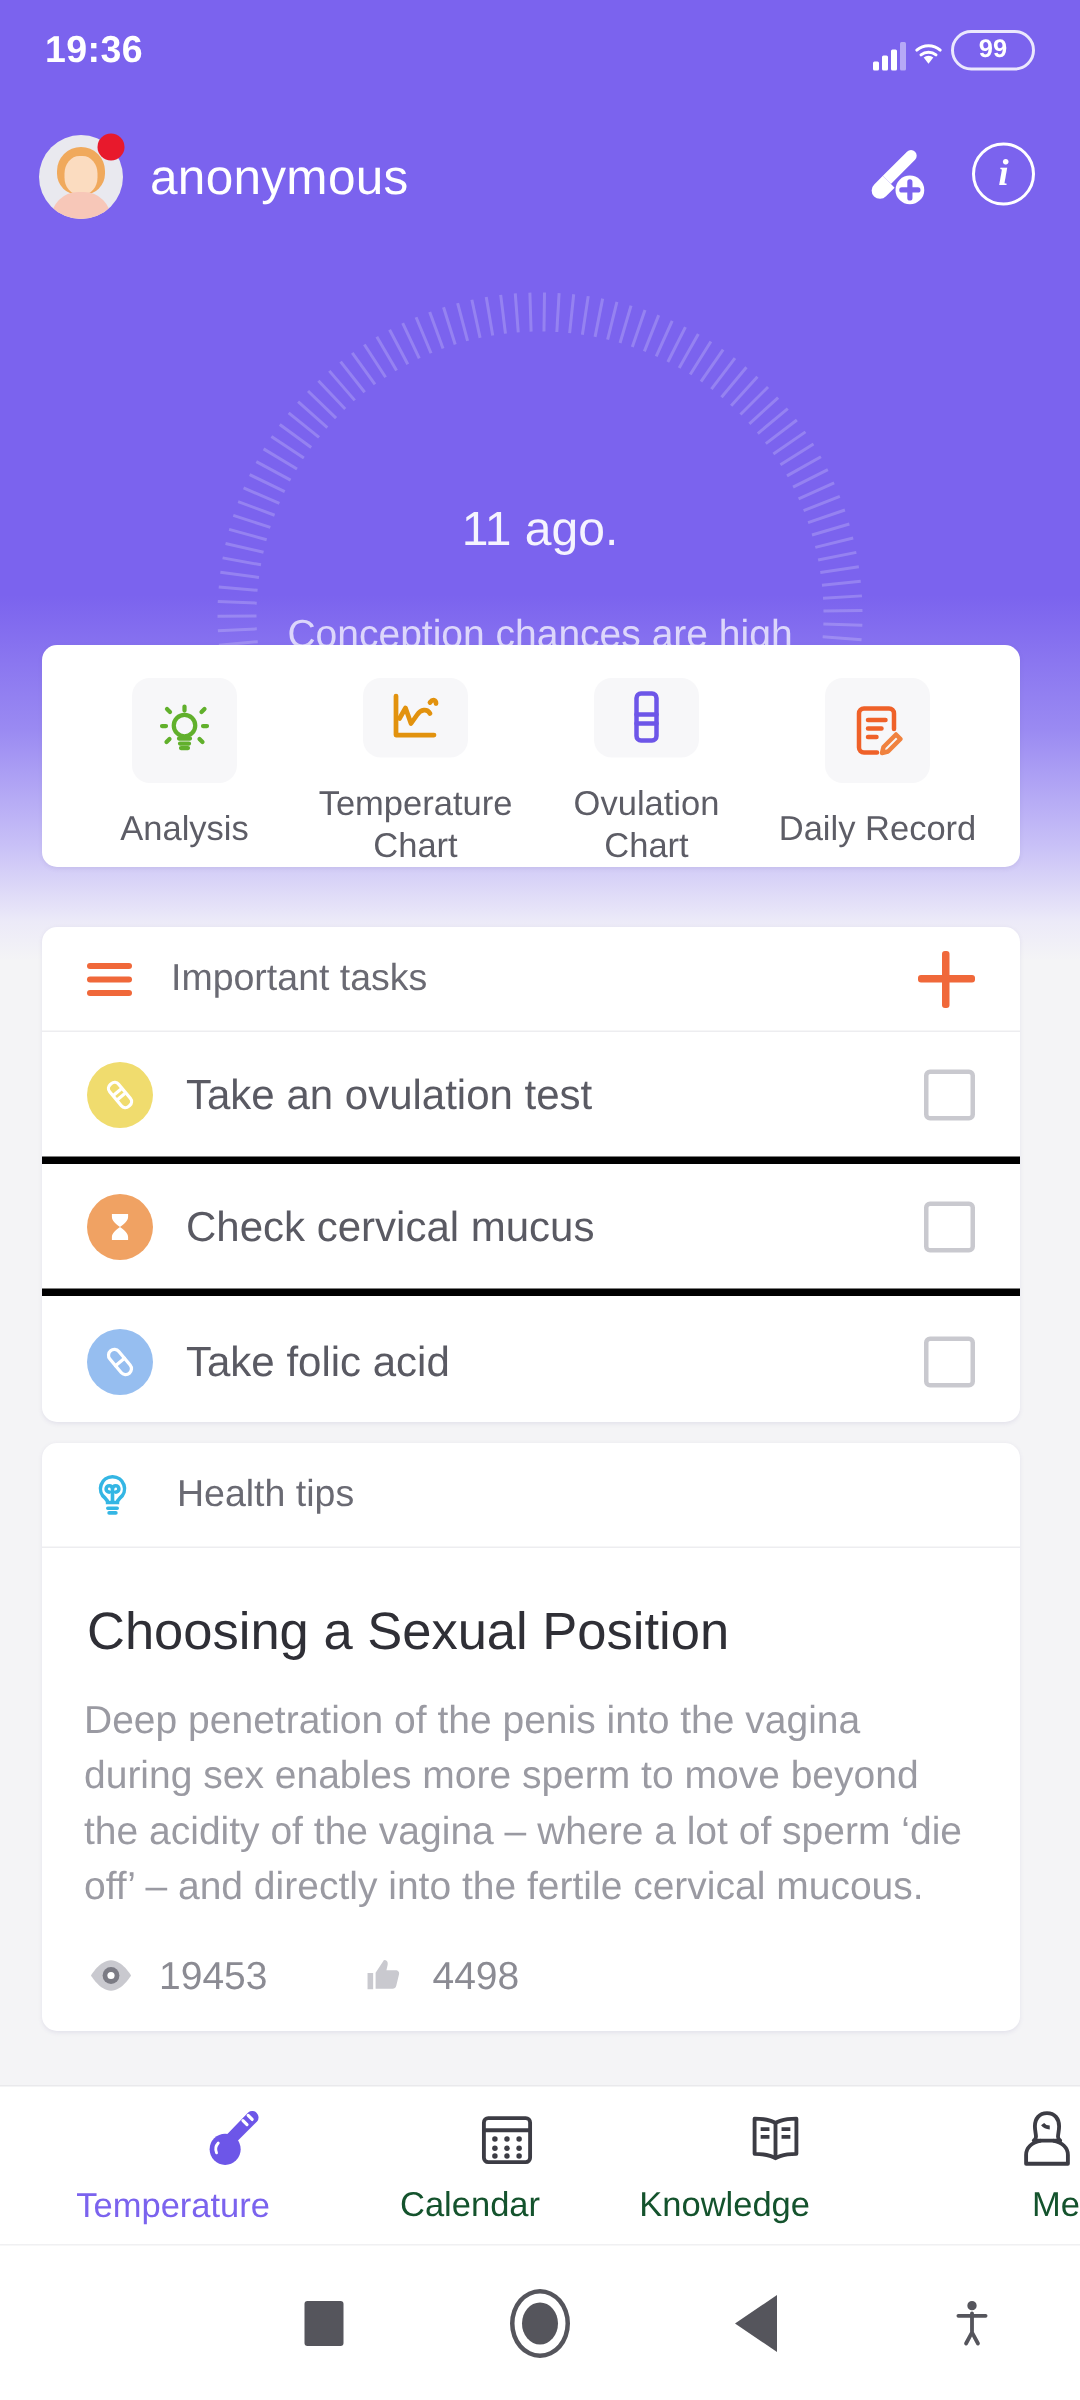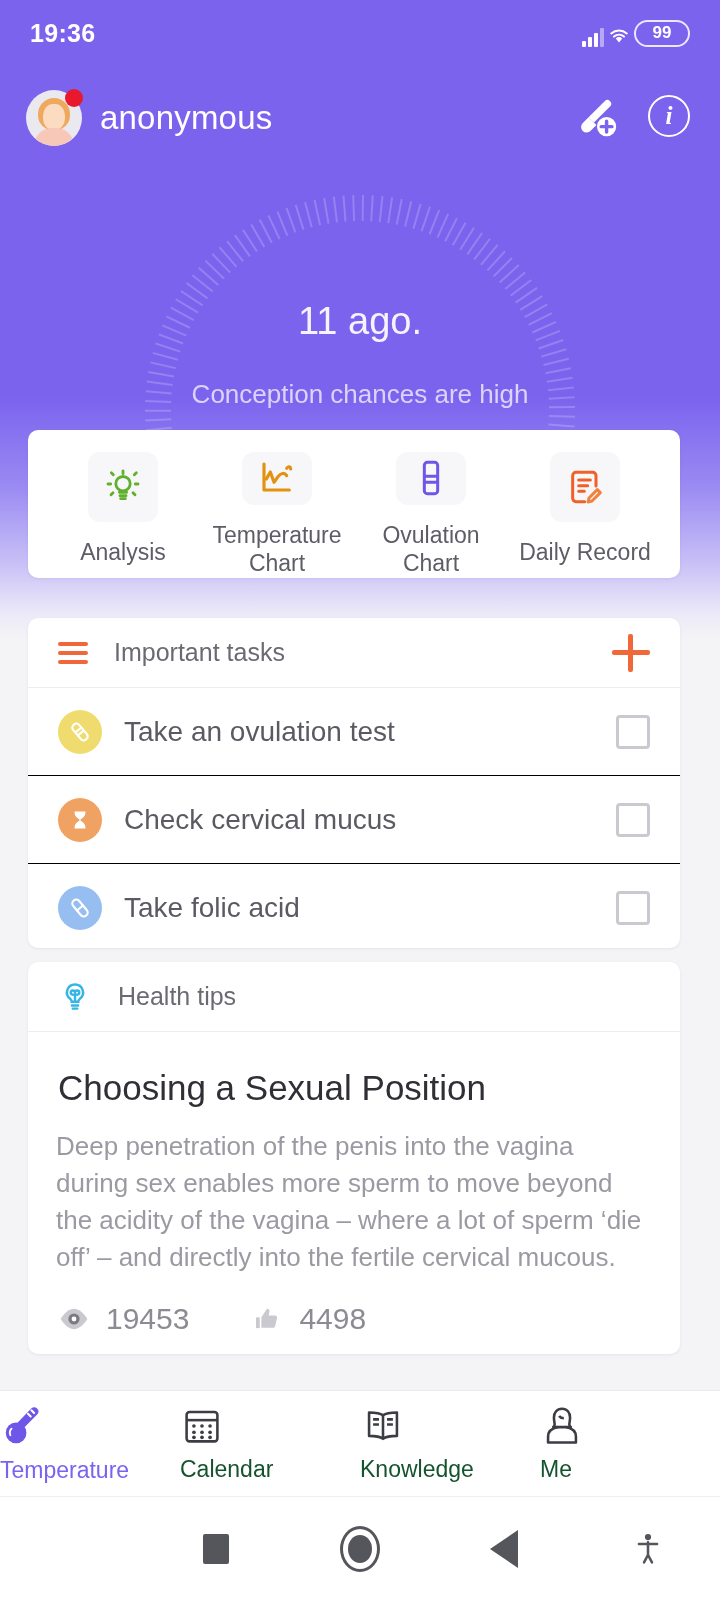--- a/index.html
+++ b/index.html
@@ -122,21 +122,21 @@
     display: flex; align-items: center; justify-content: center;
     color: #fff; font-size: 25px; font-family: "Liberation Serif", serif;
     font-style: italic; font-weight: bold;
   }
 
   
   .hero-text {
     position: absolute; left: 0; top: 300px; width: 720px;
     text-align: center; color: #fff;
   }
-  .hero-days { font-size: 38px; color: rgba(255,255,255,.92); }
+  .hero-days { font-size: 32px; color: rgba(255,255,255,.92); margin-top: 34px; }
   .hero-sub  { font-size: 26px; margin-top: 36px; color: rgba(255,255,255,.72); }
 
   
   .card {
     position: absolute; left: 28px; width: 652px;
     background: #fff; border-radius: 10px;
     box-shadow: 0 1px 3px rgba(90,80,150,.10);
   }
 
   
@@ -174,21 +174,21 @@
     width: 38px; height: 38px; position: relative;
   }
   .plus-btn:before, .plus-btn:after {
     content: ""; position: absolute; background: #f0683a; border-radius: 2px;
   }
   .plus-btn:before { left: 0; top: 16px; width: 38px; height: 5px; }
   .plus-btn:after  { top: 0; left: 16px; width: 5px; height: 38px; }
 
   .task-row {
     height: 88px; display: flex; align-items: center;
-    padding: 0 30px; border-bottom: 1px solid #000000;
+    padding: 0 30px; border-bottom: 5px solid #000000;
   }
   .task-row:last-child { border-bottom: none; }
   .task-ico {
     width: 44px; height: 44px; border-radius: 50%;
     display: flex; align-items: center; justify-content: center;
     flex: none;
   }
   .task-label {
     margin-left: 22px; font-size: 28px; color: #5a5a63; flex: 1;
   }
@@ -200,34 +200,34 @@
   
   #tips-card { top: 962px; height: 392px; }
   .tips-title {
     padding: 36px 30px 0; font-size: 35px; color: #2f2f36; font-weight: 400;
   }
   .tips-body {
     padding: 20px 28px 0; font-size: 26px; line-height: 1.42; color: #9a9aa2;
   }
   .tips-meta {
     display: flex; align-items: center; gap: 16px;
-    padding: 26px 30px 0; color: #8b8b93; font-size: 30px;
+    padding: 26px 30px 0; color: #8b8b93; font-size: 26px;
   }
   .meta-gap { width: 30px; }
 
   
   .bottomnav {
     position: absolute; left: 0; bottom: 104px;
     width: 720px; height: 106px;
     background: #fff; border-top: 1px solid #e9e9ec;
     display: flex;
   }
   .nav-item {
     flex: 1; display: flex; flex-direction: column;
-    align-items: flex-start; justify-content: center; gap: 8px;
+    align-items: flex-end; justify-content: center; gap: 8px;
   }
   .nav-label { font-size: 23px; color: #14532d; }
   .nav-item.active .nav-label { color: #7b63ee; }
 
   
   .sysnav {
     position: absolute; left: 0; bottom: 0;
     width: 720px; height: 104px;
     background: #fff; border-top: 1px solid #f0f0f2;
     display: flex; align-items: center;

